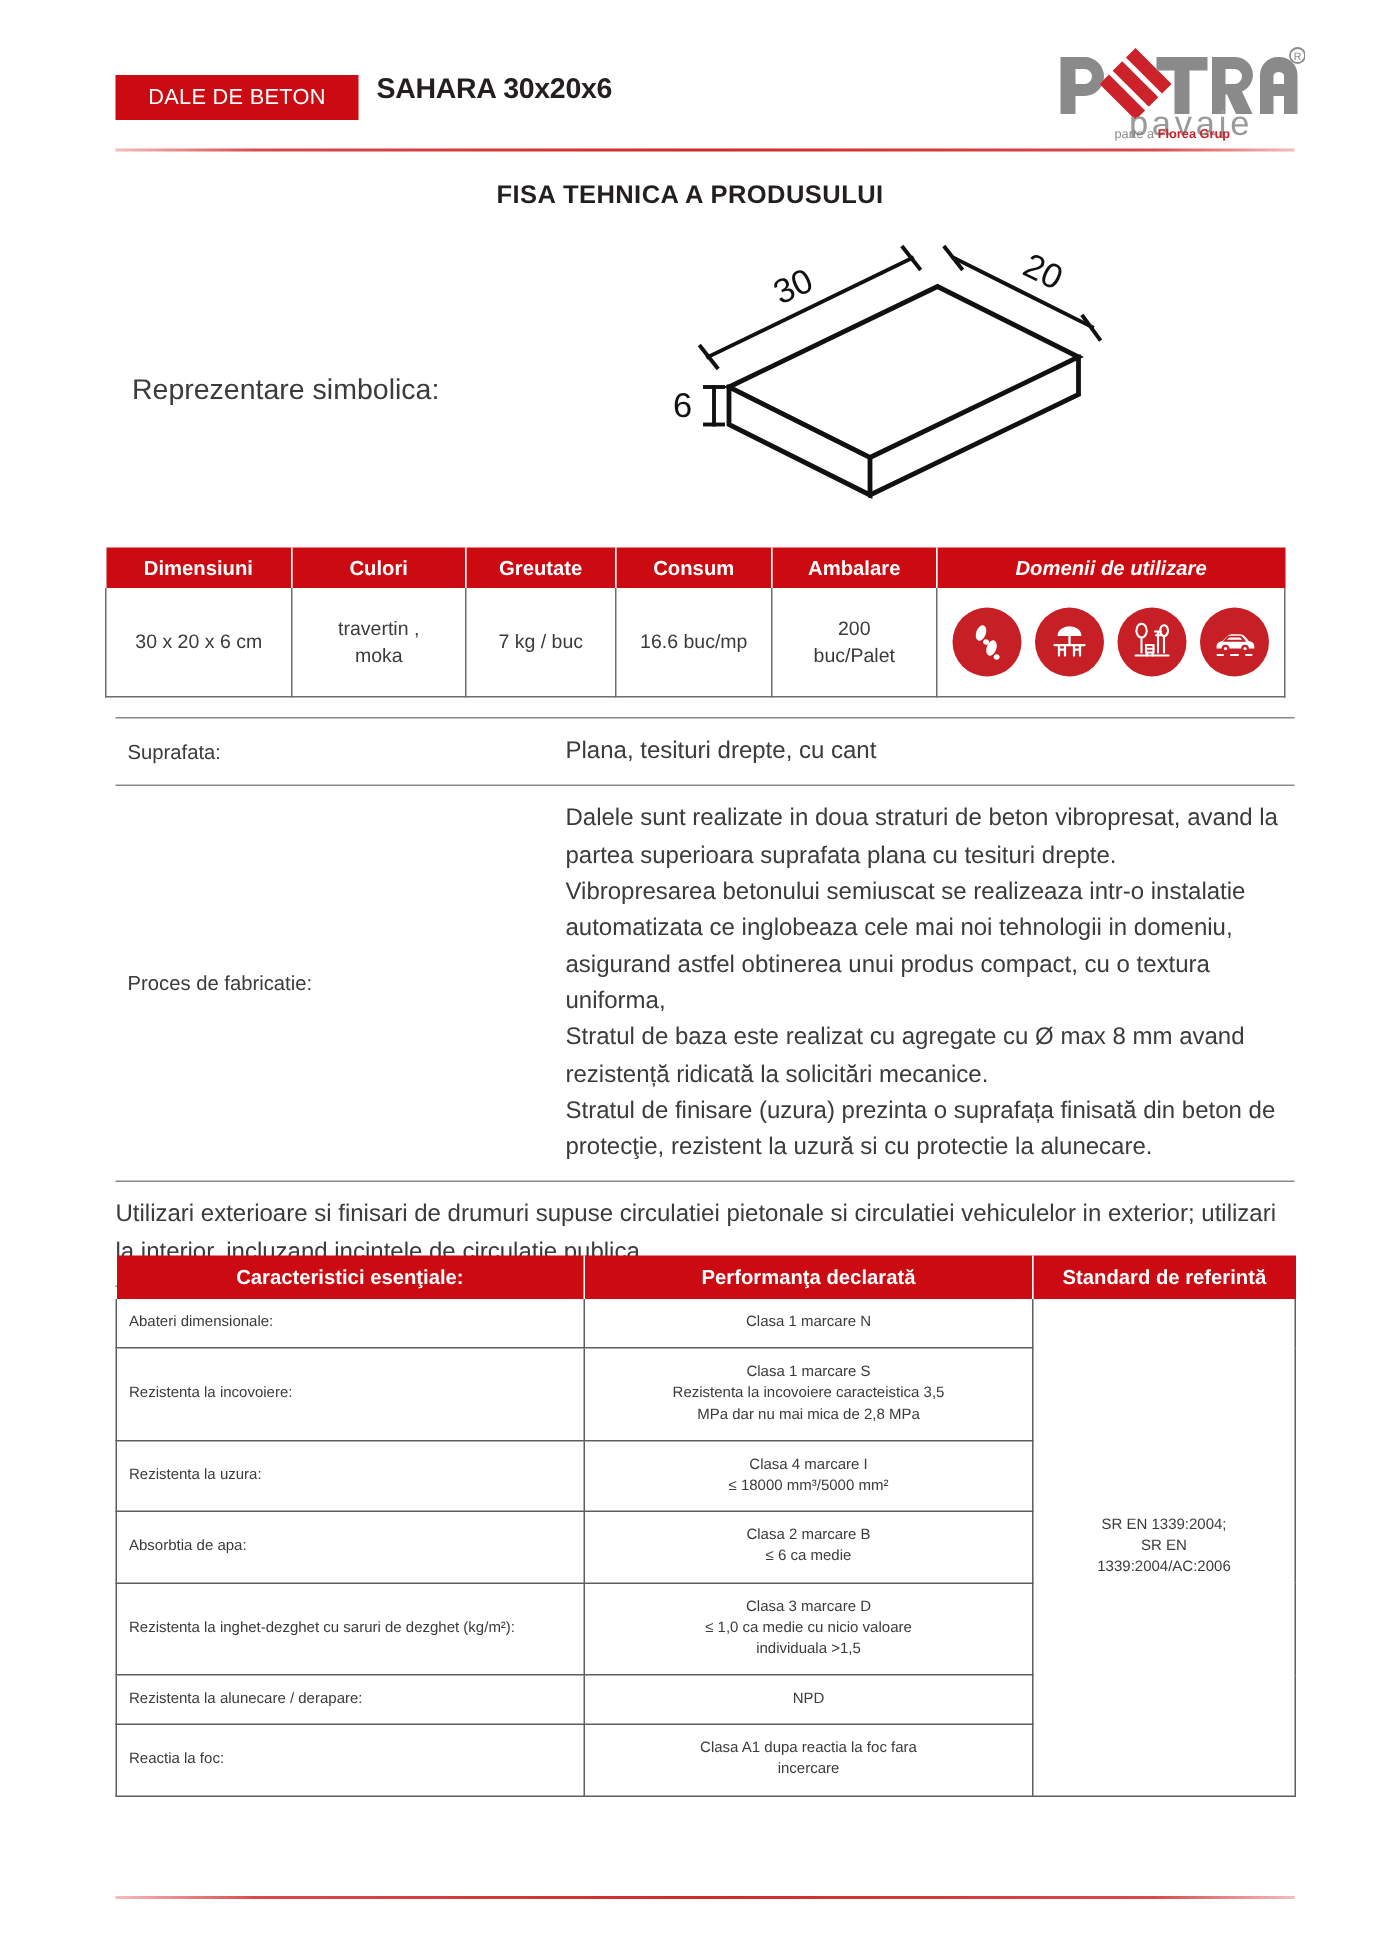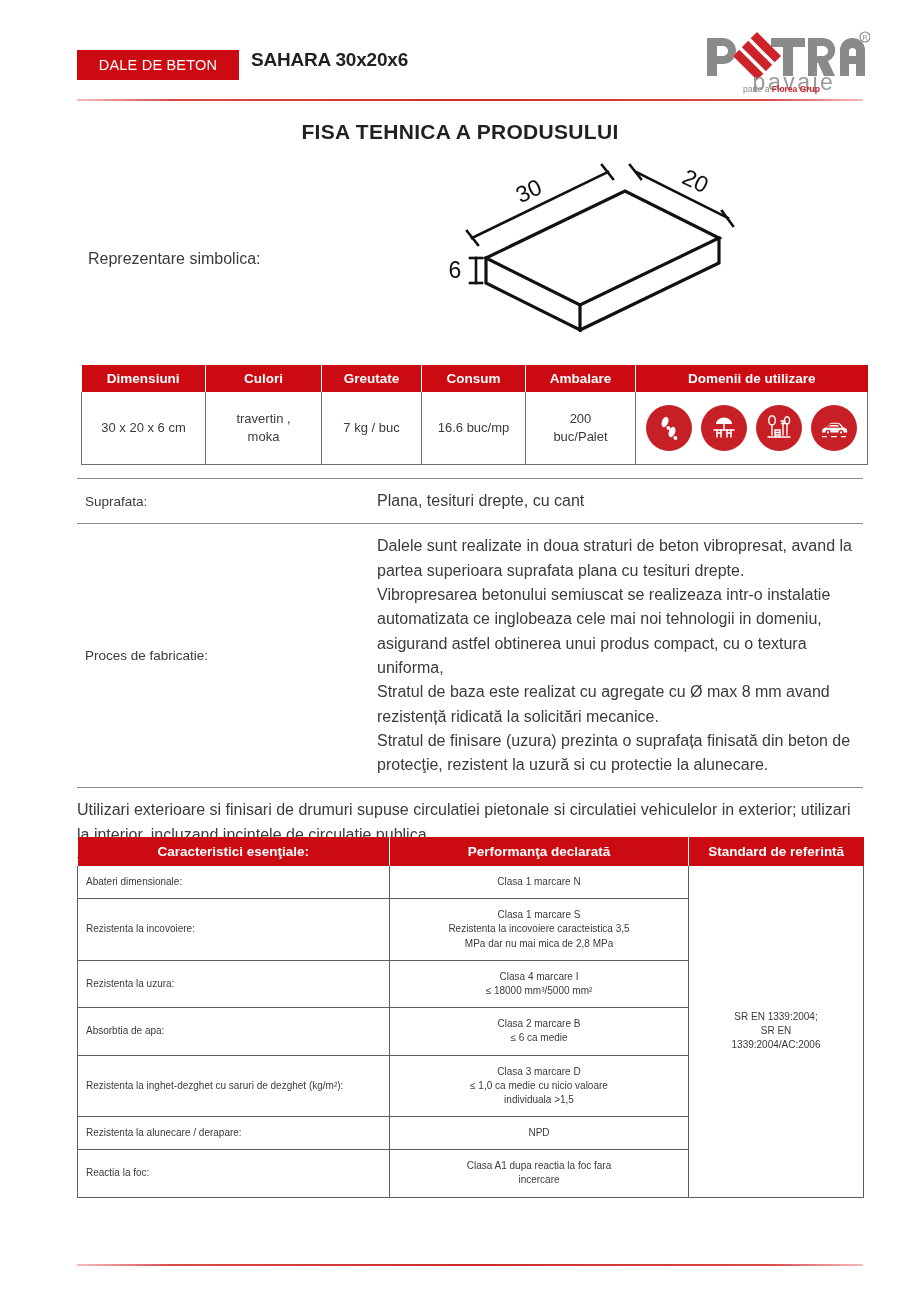--- a/index.html
+++ b/index.html
@@ -34,46 +34,46 @@
     position: absolute; left: 77px; top: 1264px; width: 786px; height: 2px;
     background: linear-gradient(to right, #f4bcbc 0%, #d94a4a 12%, #cf2a2a 50%, #d94a4a 88%, #f4bcbc 100%);
   }
 
   
   .logo { position: absolute; left: 705px; top: 30px; width: 165px; height: 62px; }
 
   
   .doc-title {
     position: absolute; left: 0; top: 120px; width: 920px;
-    text-align: center; font-size: 21px; font-weight: bold;
+    text-align: center; font-size: 17px; font-weight: bold;
     letter-spacing: .3px; color: #231f20;
   }
 
   
   .sym-label {
     position: absolute; left: 88px; top: 250px;
-    font-size: 16px; color: #3b3b3b;
+    font-size: 19px; color: #3b3b3b;
   }
   .drawing { position: absolute; left: 440px; top: 150px; }
 
   
   .spec {
-    position: absolute; left: 81px; top: 365px;
+    position: absolute; left: 70px; top: 365px;
     width: 786px;
     border-collapse: collapse;
     table-layout: fixed;
   }
   .spec th {
     background: #CC0A11; color: #fff;
     font-size: 13.5px; font-weight: bold;
     padding: 6px 2px; text-align: center;
     border-right: 1px solid #ffffff;
     height: 22px;
   }
-  .spec th:last-child { border-right: none; }
+  .spec th:last-child { border-right: none; font-style: italic; }
   .spec td {
     border: 1px solid #6d6d6d;
     border-top: none;
     text-align: center; vertical-align: middle;
     font-size: 13px; color: #3b3b3b;
     height: 72px; line-height: 1.35;
     padding: 4px 3px;
   }
   .spec tbody tr td:first-child { border-left: 1px solid #6d6d6d; }
   .icon-cell { padding: 0 6px !important; }

